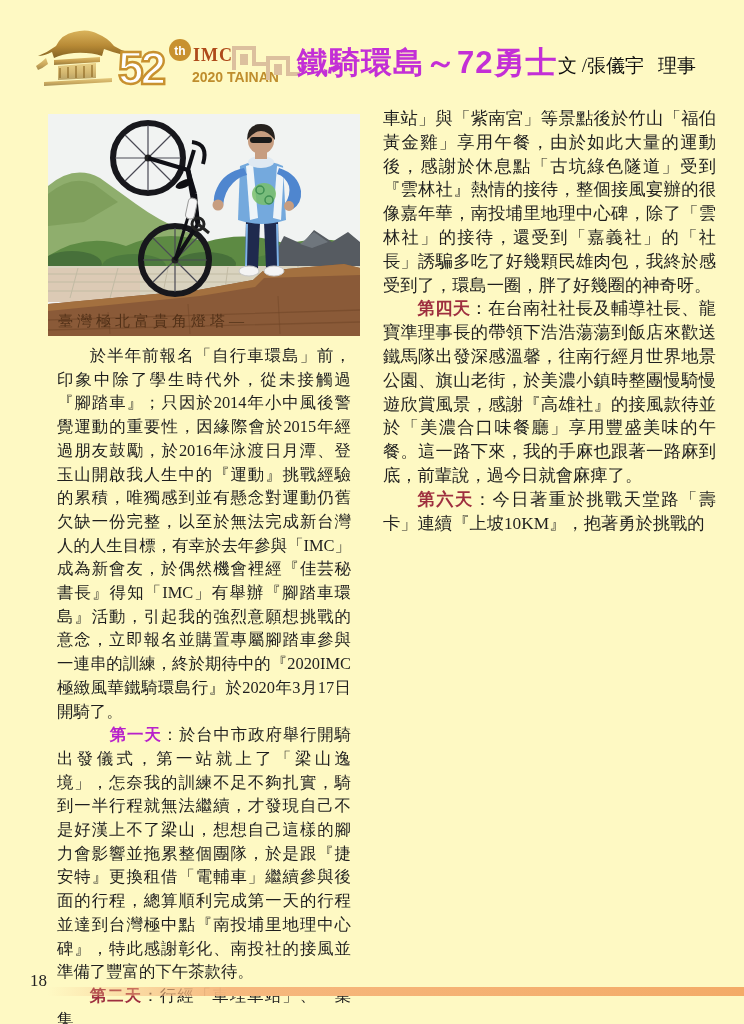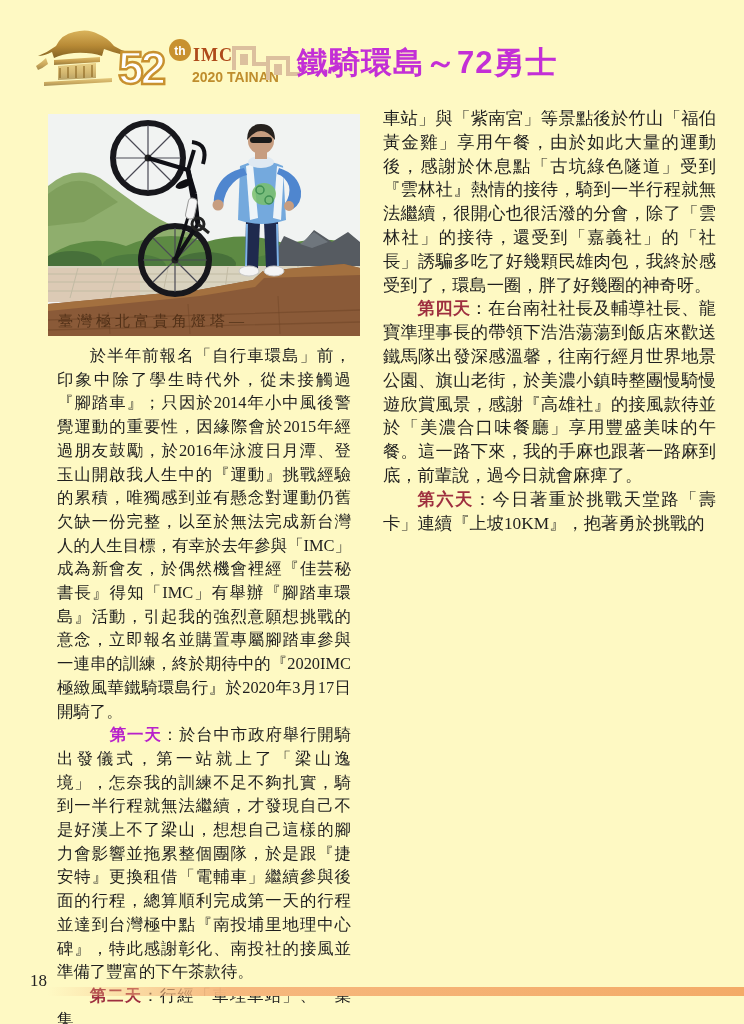--- a/index.html
+++ b/index.html
@@ -70,20 +70,21 @@
         <path d="M200,48 L200,26 L220,26 L220,42 L234,42"></path>
         <rect x="206" y="32" width="8" height="11" fill="#dcc09e" stroke="none"></rect>
         <path d="M234,58 L234,36 L254,36 L254,52 L266,52"></path>
         <rect x="240" y="42" width="8" height="11" fill="#dcc09e" stroke="none"></rect>
       </g>
     </svg>
   </div>
 
   <div class="page-title" style="color: rgb(195, 47, 214);">鐵騎環島～72勇士</div>
 
+  <div class="byline"><span>文 /</span><span>張儀宇</span><span class="gap"></span><span>理事</span></div>
 
   <div class="photo">
     <svg width="312" height="222" viewBox="0 0 312 222">
 
       <rect x="0" y="0" width="312" height="190" fill="#f1f3f2"></rect>
 
       <g>
         <path d="M0,132 L0,72 Q26,50 52,64 L88,90 Q110,106 134,116 L156,124 L0,142 Z" fill="#8fae6d"></path>
         <path d="M0,112 L0,80 Q24,60 46,70 L70,88 L36,108 Z" fill="#7b9b58" opacity="0.8"></path>
       </g>
@@ -176,21 +177,21 @@
       </g>
     </svg>
   </div>
 
   <div class="col col-left">
       <p class="para">於半年前報名「自行車環島」前，印象中除了學生時代外，從未接觸過『腳踏車』；只因於2014年小中風後警覺運動的重要性，因緣際會於2015年經過朋友鼓勵，於2016年泳渡日月潭、登玉山開啟我人生中的『運動』挑戰經驗的累積，唯獨感到並有懸念對運動仍舊欠缺一份完整，以至於無法完成新台灣人的人生目標，有幸於去年參與「IMC」成為新會友，於偶然機會裡經『佳芸秘書長』得知「IMC」有舉辦『腳踏車環島』活動，引起我的強烈意願想挑戰的意念，立即報名並購置專屬腳踏車參與一連串的訓練，終於期待中的『2020IMC極緻風華鐵騎環島行』於2020年3月17日開騎了。</p>
       <p class="para"><span class="day-label" style="color: rgb(184, 33, 203); margin-left: 20px;">第一天</span>：於台中市政府舉行開騎出發儀式，第一站就上了「梁山逸境」，怎奈我的訓練不足不夠扎實，騎到一半行程就無法繼續，才發現自己不是好漢上不了梁山，想想自己這樣的腳力會影響並拖累整個團隊，於是跟『捷安特』更換租借「電輔車」繼續參與後面的行程，總算順利完成第一天的行程並達到台灣極中點『南投埔里地理中心碑』，特此感謝彰化、南投社的接風並準備了豐富的下午茶款待。</p>
       <p class="para"><span class="day-label" style="color: rgb(158, 47, 63);">第二天</span>：行經「車埕車站」、「集集</p>
     </div>
   <div class="col col-right">
-      <p class="para no-indent">車站」與「紫南宮」等景點後於竹山「福伯黃金雞」享用午餐，由於如此大量的運動後，感謝於休息點「古坑綠色隧道」受到『雲林社』熱情的接待，騎到一半行程就無法繼續，很開心也很活潑的分會，除了「雲林社」的接待，還受到「嘉義社」的「社長」誘騙多吃了好幾顆民雄肉包，我終於感受到了，環島一圈，胖了好幾圈的神奇呀。</p>
+      <p class="para no-indent">車站」與「紫南宮」等景點後於竹山「福伯黃金雞」享用午餐，由於如此大量的運動後，感謝於休息點「古坑綠色隧道」受到『雲林社』熱情的接待，整個接風宴辦的很像嘉年華，南投埔里地理中心碑，除了「雲林社」的接待，還受到「嘉義社」的「社長」誘騙多吃了好幾顆民雄肉包，我終於感受到了，環島一圈，胖了好幾圈的神奇呀。</p>
       <p class="para"><span class="day-label" style="color: rgb(158, 47, 63);">第四天</span>：在台南社社長及輔導社長、龍寶準理事長的帶領下浩浩蕩蕩到飯店來歡送鐵馬隊出發深感溫馨，往南行經月世界地景公園、旗山老街，於美濃小鎮時整團慢騎慢遊欣賞風景，感謝『高雄社』的接風款待並於「美濃合口味餐廳」享用豐盛美味的午餐。這一路下來，我的手麻也跟著一路麻到底，前輩說，過今日就會麻痺了。</p>
       <p class="para"><span class="day-label" style="color: rgb(158, 47, 63);">第六天</span>：今日著重於挑戰天堂路「壽卡」連續『上坡10KM』，抱著勇於挑戰的</p>
     </div>
 
   <div class="page-number">18</div>
   <div class="footer-bar"></div>
 
 </div>
 
 </body></html>

